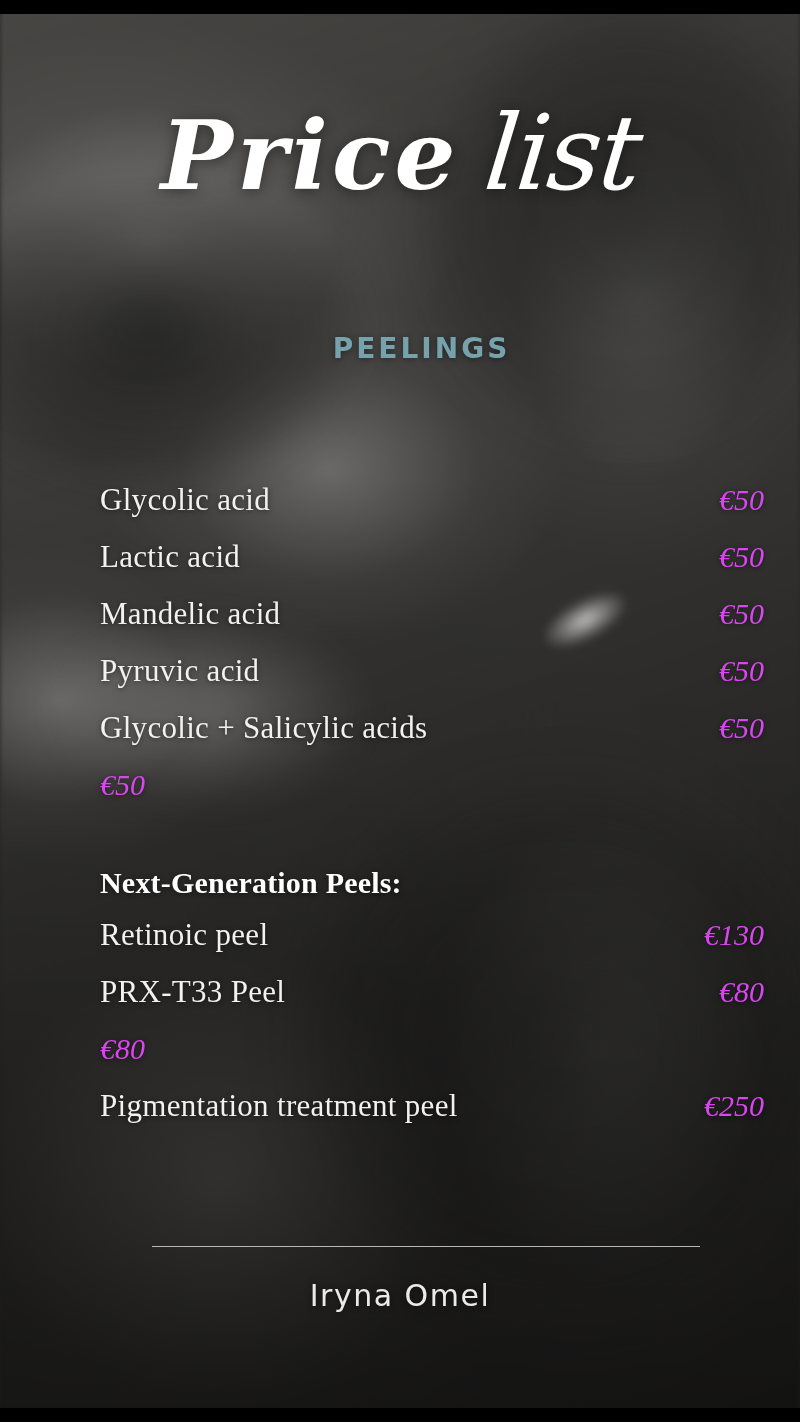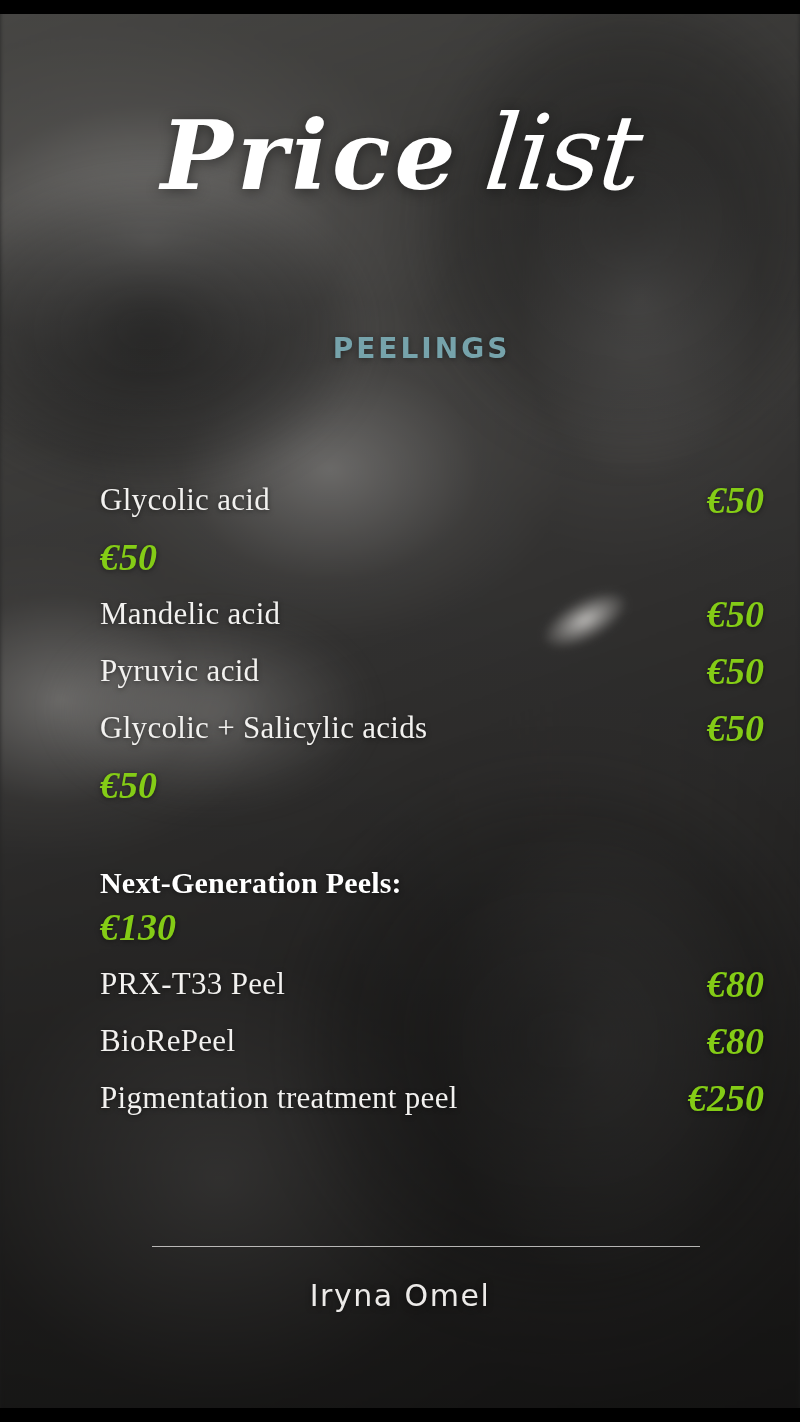--- a/index.html
+++ b/index.html
@@ -157,39 +157,39 @@
   }
   .row .name {
     color: #f2f1ef;
     font-family: "Liberation Serif", serif;
     font-size: 31px;
     line-height: 44px;
     letter-spacing: 0.3px;
     text-shadow: 0 1px 5px rgba(0,0,0,0.5);
   }
   .row .price {
-    color: #84cc16;
+    color: #d946ef;
     font-family: "Liberation Serif", serif;
     font-style: italic;
-    font-size: 38px;
+    font-size: 30px;
     line-height: 44px;
     text-shadow: 0 1px 5px rgba(0,0,0,0.5);
     white-space: nowrap;
     padding-right: 8px;
-    font-weight: bold;
   }
 
   .subhead {
     color: #ffffff;
     font-family: "Liberation Serif", serif;
     font-weight: bold;
     font-size: 30px;
     line-height: 44px;
     letter-spacing: 0.2px;
     margin-top: 54px;
+    margin-bottom: 8px;
     text-shadow: 0 1px 5px rgba(0,0,0,0.5);
   }
 
   .divider {
     position: absolute;
     top: 1246px;
     left: 152px;
     width: 548px;
     height: 1px;
     background: rgba(235,234,232,0.75);
@@ -231,20 +231,21 @@
 
     <div class="section-label">PEELINGS</div>
 
     <div class="list">
 
       <div class="row">
         <span class="name">Glycolic acid</span>
         <span class="price">€50</span>
       </div>
       <div class="row">
+        <span class="name">Lactic acid</span>
         <span class="price">€50</span>
       </div>
       <div class="row">
         <span class="name">Mandelic acid</span>
         <span class="price">€50</span>
       </div>
       <div class="row">
         <span class="name">Pyruvic acid</span>
         <span class="price">€50</span>
       </div>
@@ -252,28 +253,28 @@
         <span class="name">Glycolic + Salicylic acids</span>
         <span class="price">€50</span>
       </div>
       <div class="row">
         <span class="price">€50</span>
       </div>
 
       <div class="subhead">Next-Generation Peels:</div>
 
       <div class="row">
+        <span class="name">Retinoic peel</span>
         <span class="price">€130</span>
       </div>
       <div class="row">
         <span class="name">PRX-T33 Peel</span>
         <span class="price">€80</span>
       </div>
       <div class="row">
-        <span class="name">BioRePeel</span>
         <span class="price">€80</span>
       </div>
       <div class="row">
         <span class="name">Pigmentation treatment peel</span>
         <span class="price">€250</span>
       </div>
 
     </div>
 
     <div class="divider"></div>

